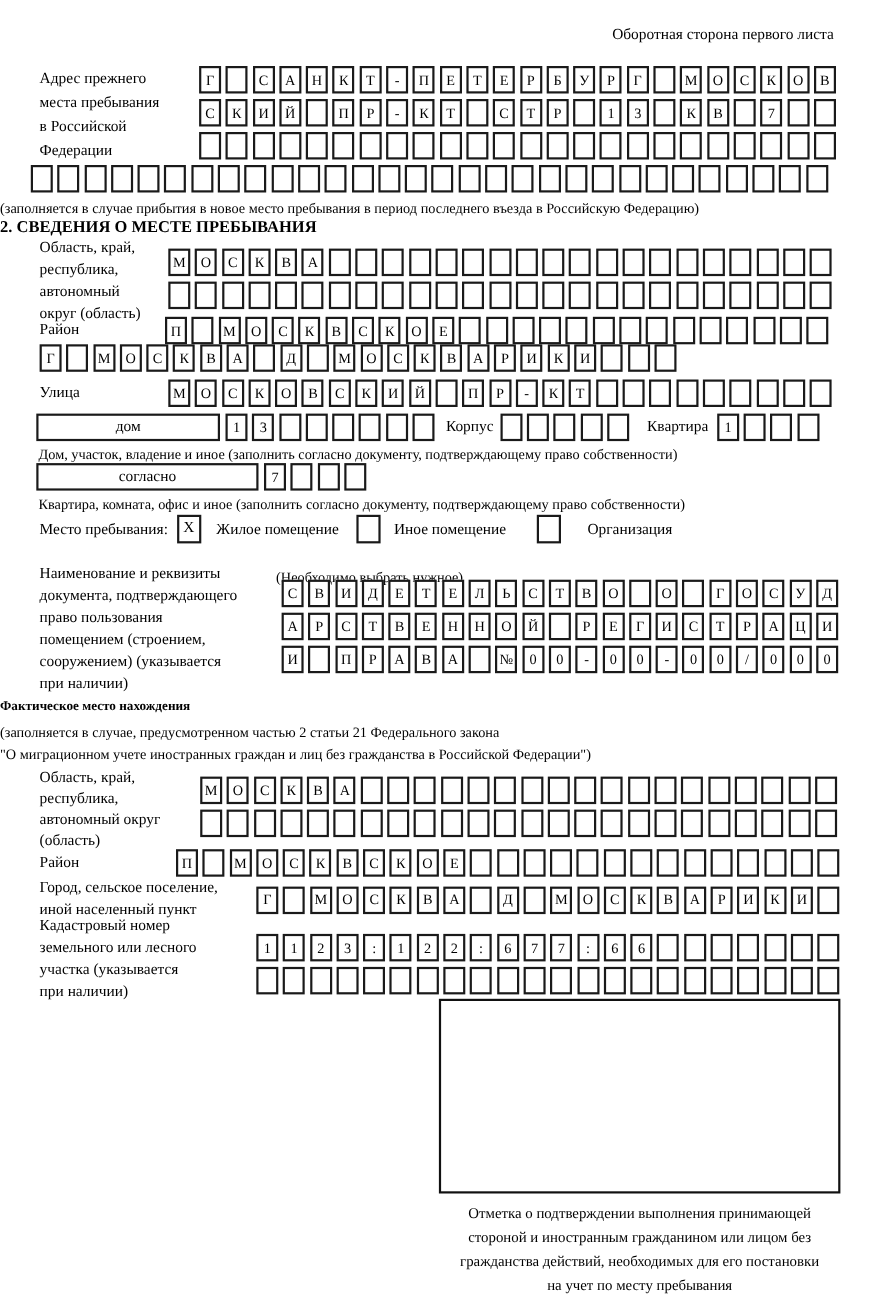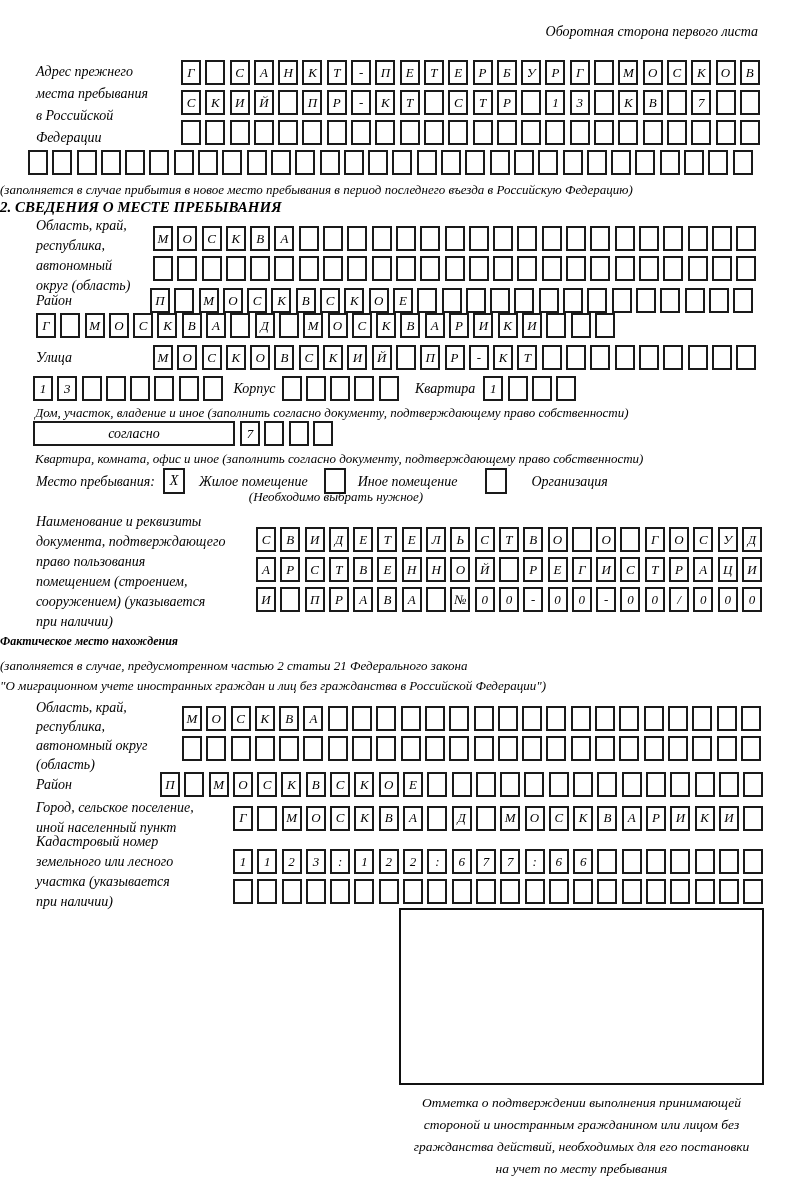--- a/index.html
+++ b/index.html
@@ -1,18 +1,18 @@
 <!DOCTYPE html>
 <html><head>
 <meta charset="utf-8">
 <style>
   * { margin:0; padding:0; box-sizing:border-box; }
   html,body { background:#fff; }
   body { font-family:"Liberation Serif","DejaVu Serif",serif; color:#000; }
-  .page { position:relative; width:800px; height:1180px; background:#fff; overflow:hidden;font-style:italic; }
+  .page { position:relative; width:800px; height:1180px; background:#fff; overflow:hidden; }
   .abs { position:absolute; }
   .row { display:flex; align-items:center; }
   .label { font-size:14px; line-height:20px; white-space:pre-line; flex-shrink:0; }
   .cells { display:flex; }
   .cellcol > .cells { margin-bottom:5px; }
   .cell { flex-shrink:0; width:20px; height:25px; border:2px solid #1a1a1a; margin-right:4.3px;
           display:flex; align-items:center; justify-content:center; font-size:13px; background:#fff; }
   .widebox { height:25px; border:2px solid #1a1a1a; display:flex; align-items:center;
              justify-content:center; font-size:14px; flex-shrink:0; }
   .inlabel { font-size:14px; line-height:25px; flex-shrink:0; }
@@ -300,20 +300,21 @@
         <div class="cell"></div>
         <div class="cell"></div>
         <div class="cell"></div>
         <div class="cell"></div>
         <div class="cell"></div>
         <div class="cell"></div>
       </div>
   </div>
 
   <div class="abs row" style="top:376px; left:33px">
+    <div class="widebox" style="width:167px; margin-right:5px">дом</div>
     <div class="cells">
         <div class="cell">1</div>
         <div class="cell">3</div>
         <div class="cell"></div>
         <div class="cell"></div>
         <div class="cell"></div>
         <div class="cell"></div>
         <div class="cell"></div>
         <div class="cell"></div>
       </div>
@@ -348,21 +349,21 @@
 
   <div class="abs row" style="top:468px; left:36px; align-items:center">
     <div class="inlabel" style="margin-right:8px">Место пребывания:</div>
     <div class="checkbox" style="margin-right:14px">X</div>
     <div class="inlabel" style="margin-right:16px">Жилое помещение</div>
     <div class="checkbox" style="margin-right:12px"></div>
     <div class="inlabel" style="margin-right:28px">Иное помещение</div>
     <div class="checkbox" style="margin-right:24px"></div>
     <div class="inlabel">Организация</div>
   </div>
-  <div class="abs caption" style="top:488px; left:0; width:672px; text-align:center">(Необходимо выбрать нужное)</div>
+  <div class="abs caption" style="top:516px; left:0; width:672px; text-align:center">(Необходимо выбрать нужное)</div>
 
   <div class="abs row" style="top:512px; left:36px">
     <div class="label" style="width:220px">Наименование и реквизиты
 документа, подтверждающего
 право пользования
 помещением (строением,
 сооружением) (указывается
 при наличии)</div>
     <div class="cellcol">
       <div class="cells">

